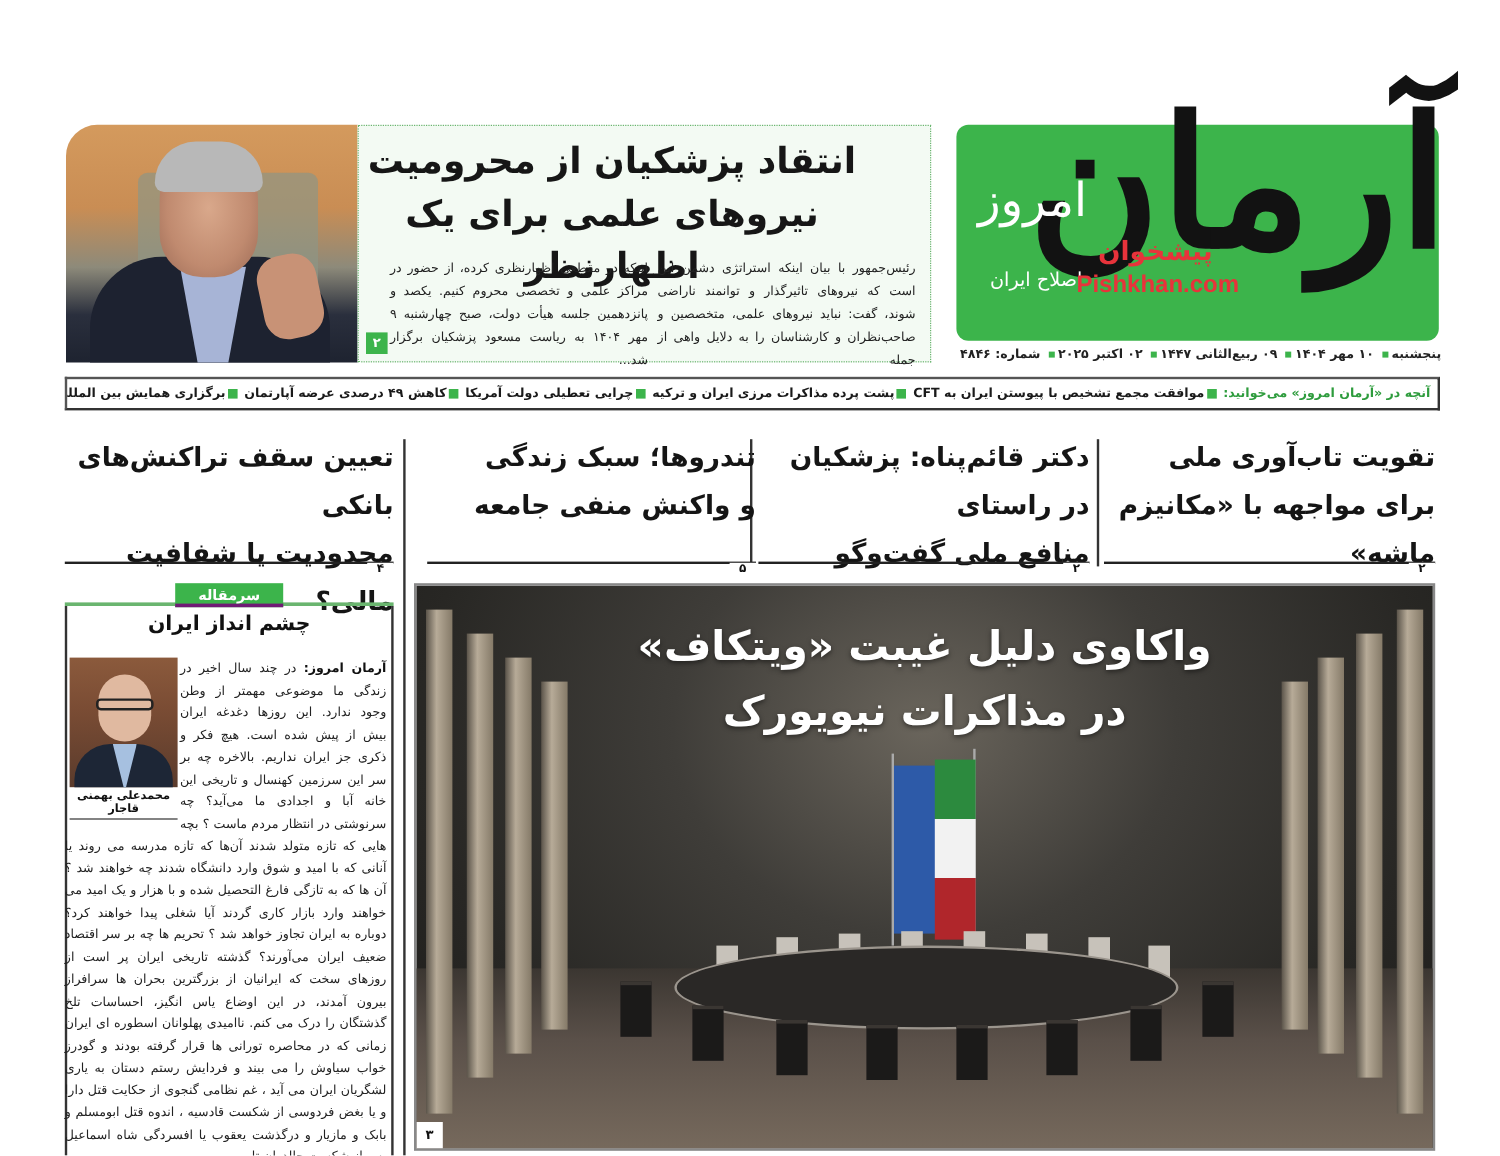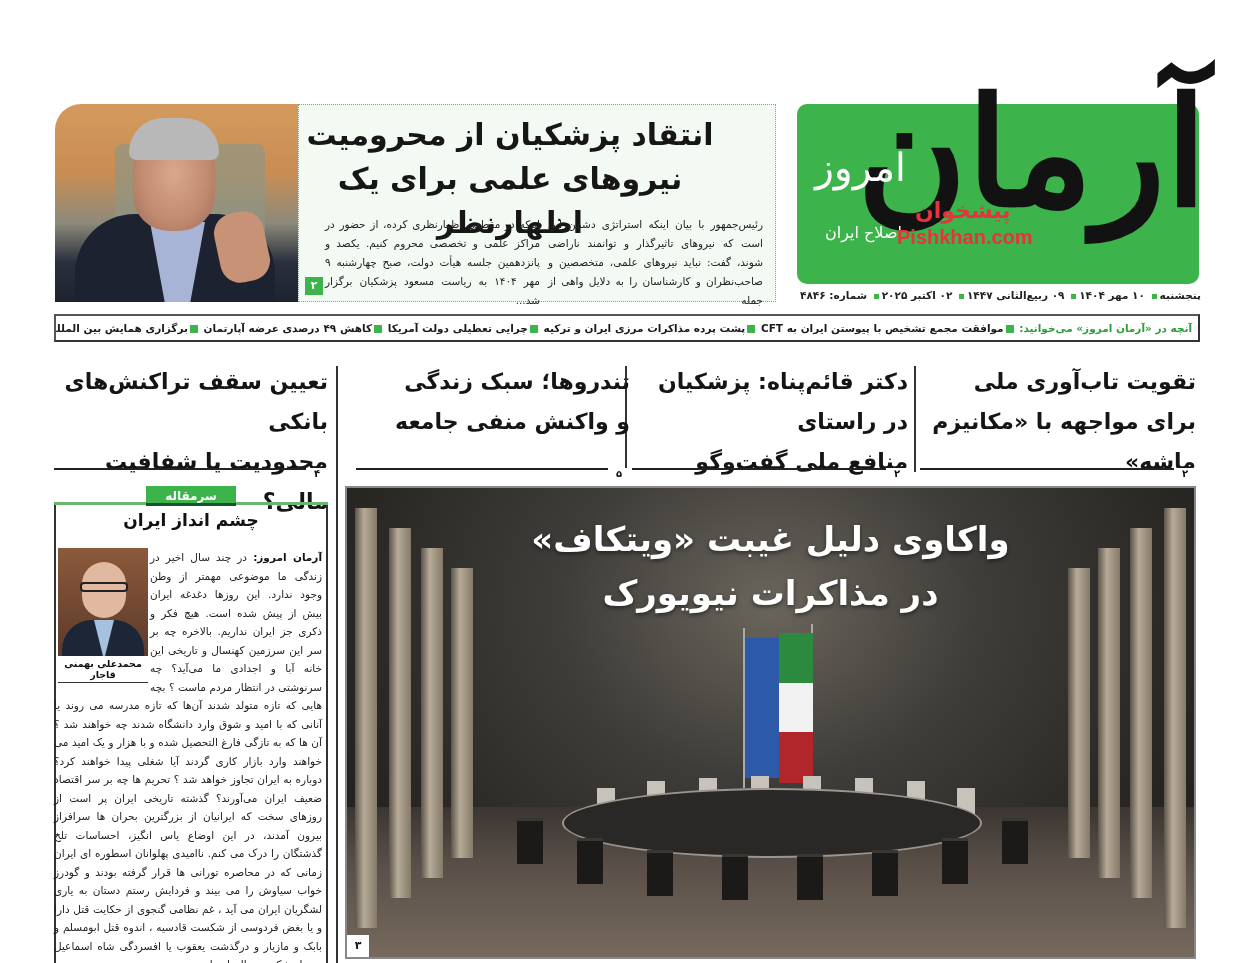--- a/index.html
+++ b/index.html
@@ -43,21 +43,21 @@
   .sec { position: absolute; top: 362px; height: 112px; text-align: right; }
   .sec .h { font-weight: bold; font-size: 22px; line-height: 40px; color: #151515; }
   .sec .foot { position: absolute; left: 0; right: 0; bottom: 0; height: 12px; }
   .sec .foot .line { position: absolute; left: 0; right: 0; top: 6px; border-top: 2px solid #222; }
   .sec .foot .num { position: relative; display: inline-block; background: #fff; padding: 0 8px; font-size: 10px; font-weight: bold; line-height: 12px; }
   .vrule { position: absolute; width: 2px; background: #333; }
 
   
   .ed { position: absolute; left: 54px; top: 486px; width: 274px; height: 477px; }
   .ed .band { position: absolute; left: 0; right: 0; top: 16px; border-top: 3px solid #6ab56f; }
-  .ed .badge { position: absolute; left: 92px; top: 0; width: 90px; height: 20px; background: #3cb44b; color: #fff; font-weight: bold; font-size: 12px; text-align: center; line-height: 20px; border-bottom: 3px solid #14532d; }
+  .ed .badge { position: absolute; left: 92px; top: 0; width: 90px; height: 20px; background: #3cb44b; color: #fff; font-weight: bold; font-size: 12px; text-align: center; line-height: 20px; border-bottom: 3px solid #701a75; }
   .ed .box { position: absolute; left: 0; right: 0; top: 19px; bottom: 0; border-left: 2px solid #333; border-right: 2px solid #333; }
   .ed .title { position: absolute; left: 0; right: 0; top: 24px; text-align: center; font-weight: bold; font-size: 17px; }
   .ed .author-photo { position: absolute; left: 4px; top: 62px; width: 90px; height: 108px; background: linear-gradient(180deg,#8b5a3c 0%,#7a4c34 40%,#5a3b2c 100%); overflow: hidden; }
   .ed .author-photo .face { position:absolute; left:24px; top:14px; width:44px; height:56px; border-radius:22px; background:#e0b9a0; }
   .ed .author-photo .glasses { position:absolute; left:22px; top:34px; width:48px; height:10px; border:2px solid #222; border-radius:4px; }
   .ed .author-photo .suit { position:absolute; left:4px; top:72px; width:82px; height:50px; border-radius:30px 30px 0 0; background:#1d2636; }
   .ed .author-photo .collar { position:absolute; left:36px; top:72px; width:20px; height:40px; background:#a6c0e0; clip-path: polygon(0 0,100% 0,50% 100%); }
   .ed .author-name { position: absolute; left: 4px; top: 172px; width: 90px; text-align: center; font-size: 9.5px; font-weight: bold; border-bottom: 1px solid #333; padding-bottom: 2px; }
   .ed .text { position: absolute; right: 6px; top: 62px; width: 268px; font-size: 10.5px; line-height: 18.5px; text-align: justify; color: #222; }
   .ed .text .float-gap { float: left; width: 96px; height: 140px; }

